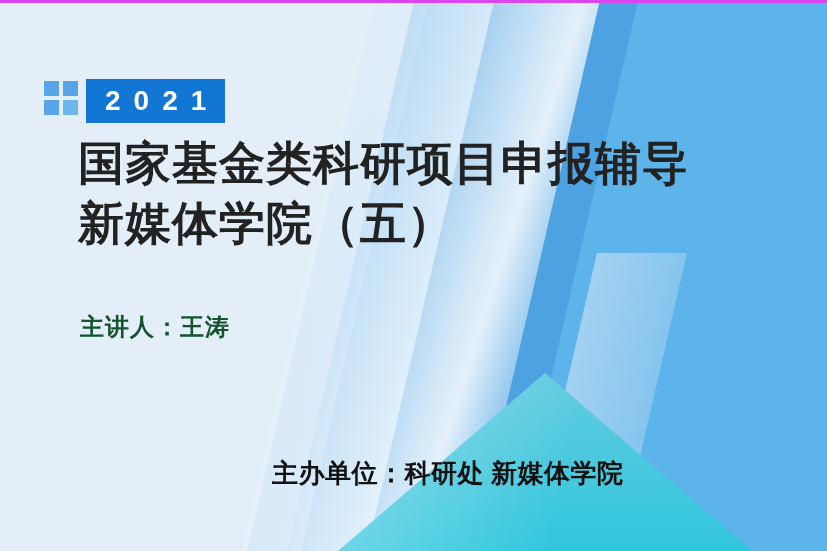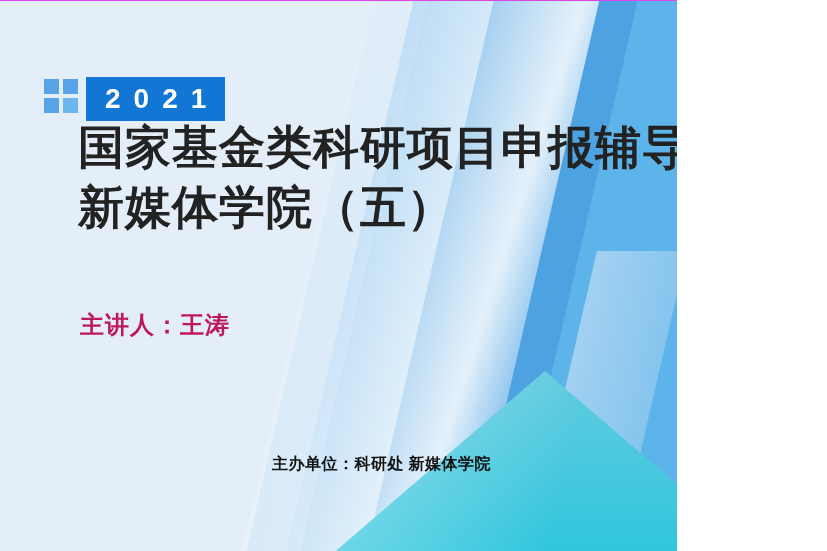--- a/index.html
+++ b/index.html
@@ -6,25 +6,25 @@
     margin: 0;
     padding: 0;
     background: #ffffff;
   }
   body {
     font-family: "Liberation Sans", "DejaVu Sans", sans-serif;
   }
 
   #poster {
     position: relative;
-    width: 677px;
+    width: 827px;
     height: 551px;
     overflow: hidden;
     background: #e3eef9;
-    border-top: 1px solid #d946ef;
+    border-top: 3px solid #d946ef;
     box-sizing: border-box;
   }
 
   
   .bg-layer {
     position: absolute;
     inset: 0;
     overflow: hidden;
     pointer-events: none;
   }
@@ -146,49 +146,49 @@
     letter-spacing: 13px;
     padding: 8px 6px 8px 19px;
     line-height: 1;
     min-width: 137px;
     box-sizing: border-box;
   }
 
   .headline {
     position: absolute;
     left: 78px;
-    top: 117px;
+    top: 131px;
     width: 700px;
     color: #222222;
     font-size: 46px;
     font-weight: 700;
     line-height: 1.30;
     letter-spacing: 1px;
   }
   .headline .ln { display: block; white-space: nowrap; }
 
   .details {
     position: absolute;
     left: 80px;
     top: 305px;
-    color: #be185d;
+    color: #14532d;
     font-size: 24px;
     font-weight: 700;
     line-height: 1.62;
     letter-spacing: 1px;
   }
   .details .ln { display: block; white-space: nowrap; }
 
   .organizer {
     position: absolute;
     left: 272px;
     top: 453px;
     color: #121212;
     font-family: "Liberation Serif", "DejaVu Serif", serif;
-    font-size: 16px;
+    font-size: 26px;
     font-weight: 700;
     letter-spacing: 0.5px;
     white-space: nowrap;
   }
 </style>
 </head>
 <body>
 
 <div id="poster">
 

